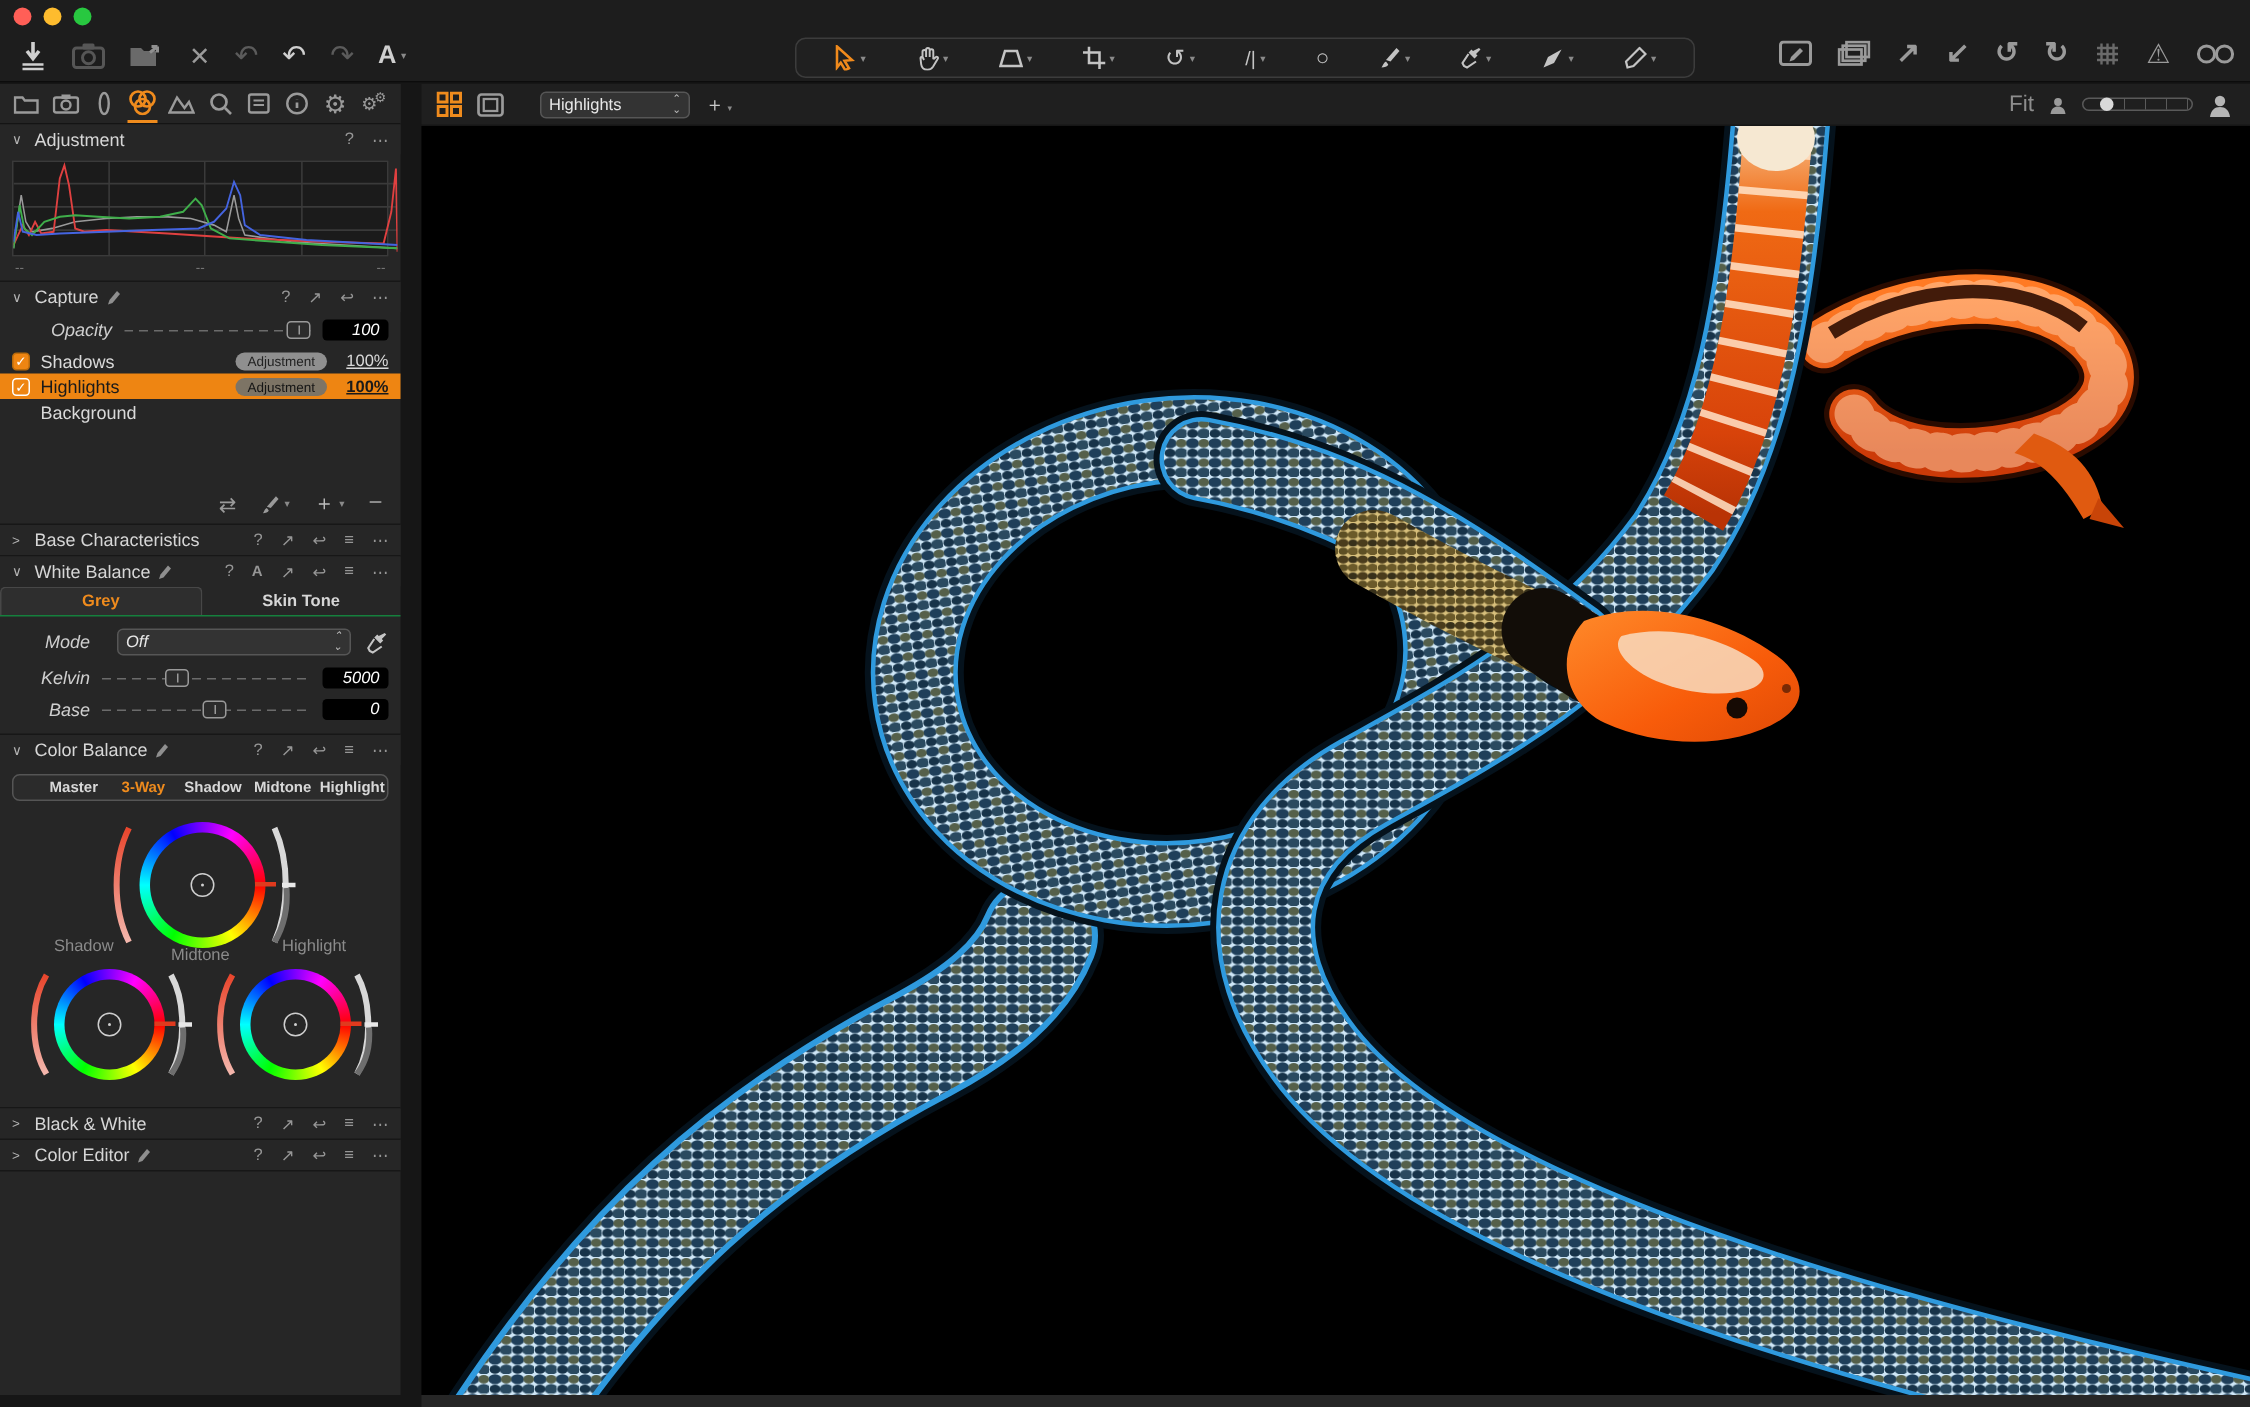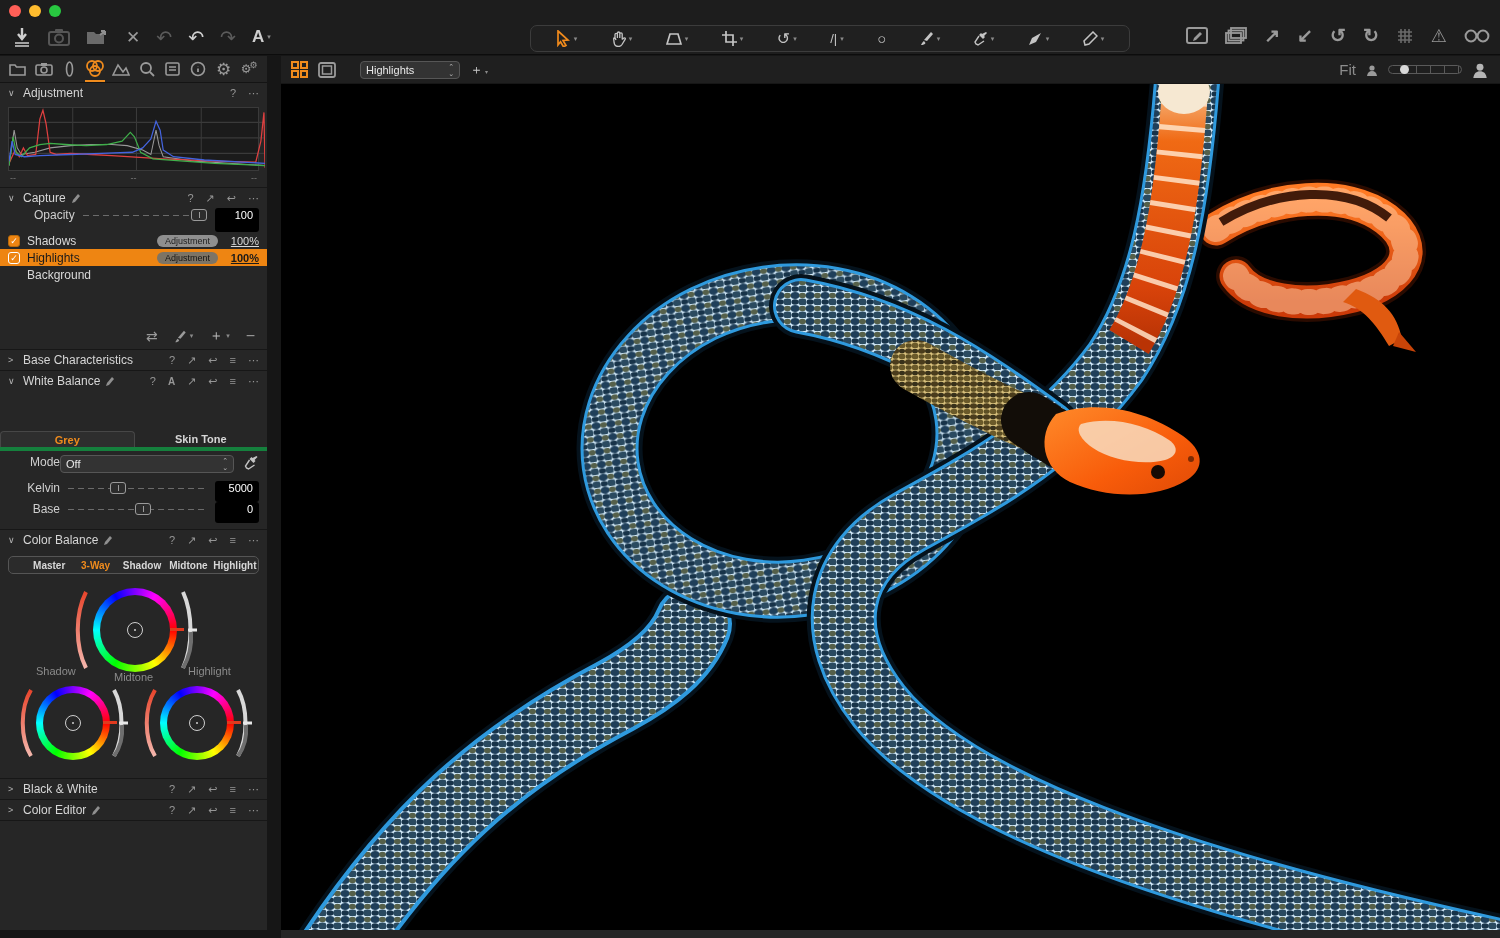--- a/index.html
+++ b/index.html
@@ -28,40 +28,40 @@
   .ttab.sel { border-bottom:2px solid #ef8b1d; }
   .divider { height:1px; background:#171717; }
   .phead { height:20px; display:flex; align-items:center; padding:0 8px; gap:5px; background:#262626; }
   .chev { font-size:9px; color:#b5b5b5; width:10px; }
   .ptitle { font-size:12px; color:#d6d6d6; }
   .pico { font-size:11px; color:#969696; margin-left:7px; }
   .pico.a { font-size:10px; font-weight:bold; }
   .grow { flex:1; }
   .hist-box { margin:4px 8px 0 8px; height:64px; background:#1b1b1b; border:1px solid #3a3a3a; position:relative; }
   .hist-labels { display:flex; justify-content:space-between; padding:2px 10px 4px 10px; font-size:9px; color:#7a7a7a; }
-  .row { display:flex; padding:0 8px; }
+  .row { display:flex; align-items:center; padding:0 8px;font-style:italic; }
   .lbl { font-size:12px; color:#cfcfcf; }
   .slider { position:relative; flex:1; height:14px; margin:0 8px; }
   .slider .track { position:absolute; left:0; right:0; top:7px; height:1px;
     background:repeating-linear-gradient(90deg,#6b6b6b 0 6px,transparent 6px 10px); }
   .slider .thumb { position:absolute; top:1px; width:16px; height:12px; border:1px solid #9a9a9a; border-radius:3px; background:#2c2c2c; }
   .slider .thumb:after { content:""; position:absolute; left:7px; top:2px; bottom:2px; width:1px; background:#9a9a9a; }
   .val { background:#000; border-radius:3px; color:#fff; font-size:11px; text-align:right; padding:1px 6px; min-width:44px; }
   .layer-row { height:17px; display:flex; align-items:center; padding:0 8px; gap:7px; font-size:12px; color:#d9d9d9; }
   .layer-row.sel { background:#ee8512; color:#1a1a1a; }
   .cbx { width:12px; height:12px; border-radius:3px; background:#ee8512; border:1px solid #b86a0b; color:#fff; font-size:9px; line-height:11px; text-align:center; }
   .layer-row.sel .cbx { border-color:#fff; }
   .badge { margin-left:auto; background:#8f8f8f; color:#222; font-size:9px; border-radius:8px; padding:1px 8px; }
   .layer-row.sel .badge { background:#7d7465; color:#151515; }
   .pct { width:34px; text-align:right; font-size:11px;text-decoration:underline; }
   .ltools { height:26px; display:flex; align-items:center; justify-content:flex-end; gap:16px; padding:0 12px; }
-  .wb-tabs { display:flex; height:20px; border-bottom:4px solid #15803d; font-size:11px; font-weight:bold;margin-top:40px; }
+  .wb-tabs { display:flex; height:20px; border-bottom:1px solid #15803d; font-size:11px; font-weight:bold; }
   .wb-tab { flex:1; display:flex; align-items:center; justify-content:center; color:#d6d6d6; }
   .wb-tab.sel { color:#ef8b1d; background:#2e2e2e; border:1px solid #474747; border-bottom:none; border-radius:4px 4px 0 0; }
-  .select { display:flex; align-items:center; background:#333; border:1px solid #565656; border-radius:4px; height:18px; padding:0 5px; font-size:11px; color:#e8e8e8; flex:1; margin-left:0; }
+  .select { display:flex; align-items:center; background:#333; border:1px solid #565656; border-radius:4px; height:18px; padding:0 5px; font-size:11px; color:#e8e8e8; flex:1; margin-left:18px; }
   .select .stepper { margin-left:auto; font-size:7px; line-height:7px; color:#bbb; text-align:center; }
   .seg { margin:6px 8px; height:18px; border:1px solid #555; border-radius:5px; background:#2b2b2b; display:flex; font-size:10px; font-weight:bold;padding-left:17px; }
   .seg div { flex:1; display:flex; align-items:center; justify-content:center; color:#d8d8d8; }
   .seg div.sel { color:#ef8b1d; }
   .wheelzone { position:relative; height:198px; }
   .wheel { position:absolute; }
   .ring { position:relative; border-radius:50%;
     background:conic-gradient(from 0deg,#f00,#ff0 60deg,#0f0 120deg,#0ff 180deg,#00f 240deg,#f0f 300deg,#f00 360deg);
     transform:rotate(90deg); }
   .ring:after { content:""; position:absolute; left:7px; top:7px; right:7px; bottom:7px; border-radius:50%; background:#262626; }

